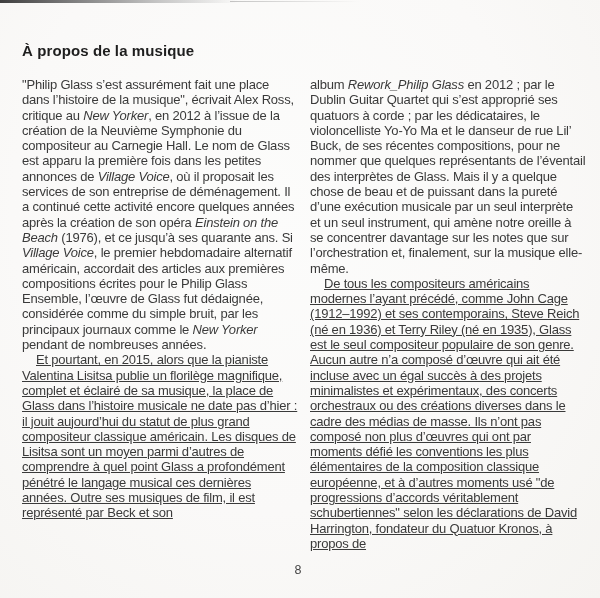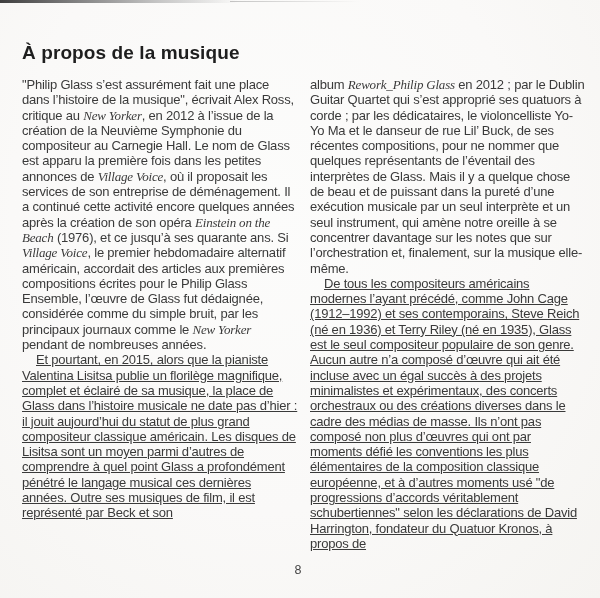--- a/index.html
+++ b/index.html
@@ -20,41 +20,41 @@
   .scan-artifact-line {
     position: absolute;
     top: 1px; left: 230px;
     width: 130px; height: 1px;
     background: linear-gradient(to right, rgba(150,150,150,0.55), rgba(150,150,150,0));
   }
   .heading {
     position: absolute;
     top: 42px; left: 22px;
     margin: 0;
-    font-size: 19px;
+    font-size: 15px;
     font-weight: bold;
     color: #1e1e1e;
     letter-spacing: 0.1px;
   }
   .columns {
     position: absolute;
     top: 77px; left: 22px;
     display: flex;
     gap: 12px;
   }
   .col {
     width: 276px;
     font-size: 13px;
     line-height: 15.3px;
     color: #3a3a3a;
     letter-spacing: -0.2px;
   }
   .col p { margin: 0; }
   .col p.indent { text-indent: 14px; text-decoration: underline; }
-  .col em { font-style: italic; font-family: Liberation Serif, serif; }
+  .col em { font-style: italic; }
   .pagenum {
     position: absolute;
     top: 563px; left: 0;
     width: 596px;
     text-align: center;
     font-size: 12.5px;
     color: #454545;
   }
 </style>
 </head>

